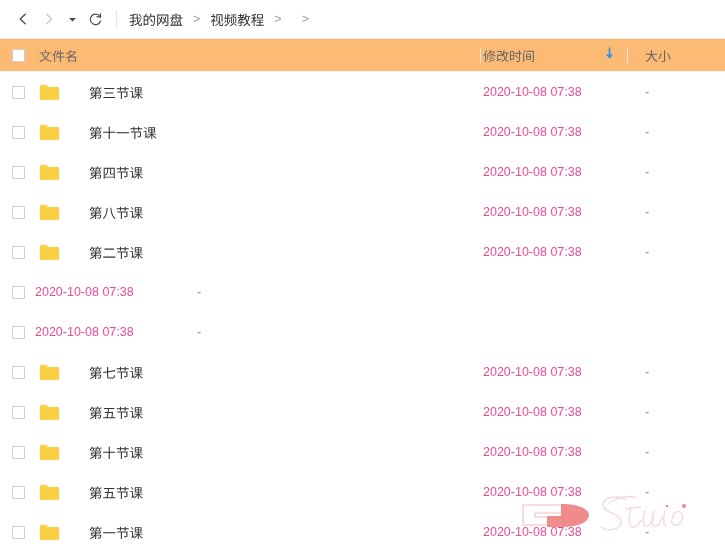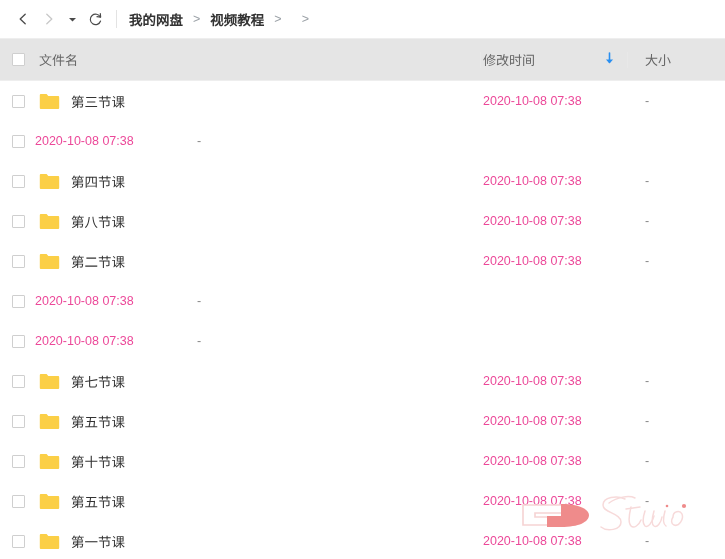--- a/index.html
+++ b/index.html
@@ -73,39 +73,38 @@
     align-items: center;
     font-size: 13.5px;
     color: #333333;
     white-space: nowrap;
     overflow: hidden;
   }
   .crumb {
     color: #333333;
     cursor: pointer;
     padding: 2px 0;
-    font-weight: bold;
   }
   .crumb-sep {
     color: #9aa0a6;
     margin: 0 10px;
     font-size: 12.5px;
     user-select: none;
   }
   .crumb-sep.trailing { margin-right: 0; }
 
   
   .list-header {
     position: relative;
-    height: 43px;
+    height: 34px;
     display: flex;
     align-items: center;
     border-top: 1px solid #eeeeee;
     border-bottom: 1px solid #eeeeee;
-    background: #e5e5e5;
+    background: #fdba74;
     box-sizing: border-box;
     font-size: 13px;
     color: #666666;
   }
 
   .col-check {
     width: 32px;
     min-width: 32px;
     display: flex;
     align-items: center;
@@ -182,21 +181,21 @@
     align-items: center;
     font-size: 13px;
     color: #333333;
     cursor: default;
     position: relative;
   }
 
   .row .col-name {
     display: flex;
     align-items: center;
-    gap: 0;
+    gap: 18px;
   }
 
   .folder-icon {
     width: 21px;
     height: 17px;
     flex: 0 0 auto;
     margin-right: 11px;
     display: block;
   }
 
@@ -333,20 +332,28 @@
         <div class="col-time">
           <span class="cell-time">2020-10-08 07:38</span>
         </div>
         <div class="col-size">
           <span class="cell-size">-</span>
         </div>
       </div>
       <div class="row">
         <div class="col-check">
           <span class="checkbox"></span>
+        </div>
+        <div class="col-name">
+          <span>
+            <svg class="folder-icon" viewBox="0 0 21 17">
+              <path d="M0.8 2.2 C0.8 1.4 1.3 0.9 2.1 0.9 L7.6 0.9 L9.3 3.1 L18.9 3.1 C19.7 3.1 20.2 3.6 20.2 4.4 L20.2 14.7 C20.2 15.5 19.7 16 18.9 16 L2.1 16 C1.3 16 0.8 15.5 0.8 14.7 Z" fill="#fbcf46"></path>
+            </svg>
+          </span>
+          <span class="file-name">第十一节课</span>
         </div>
         <div class="col-time">
           <span class="cell-time">2020-10-08 07:38</span>
         </div>
         <div class="col-size">
           <span class="cell-size">-</span>
         </div>
       </div>
       <div class="row">
         <div class="col-check">

